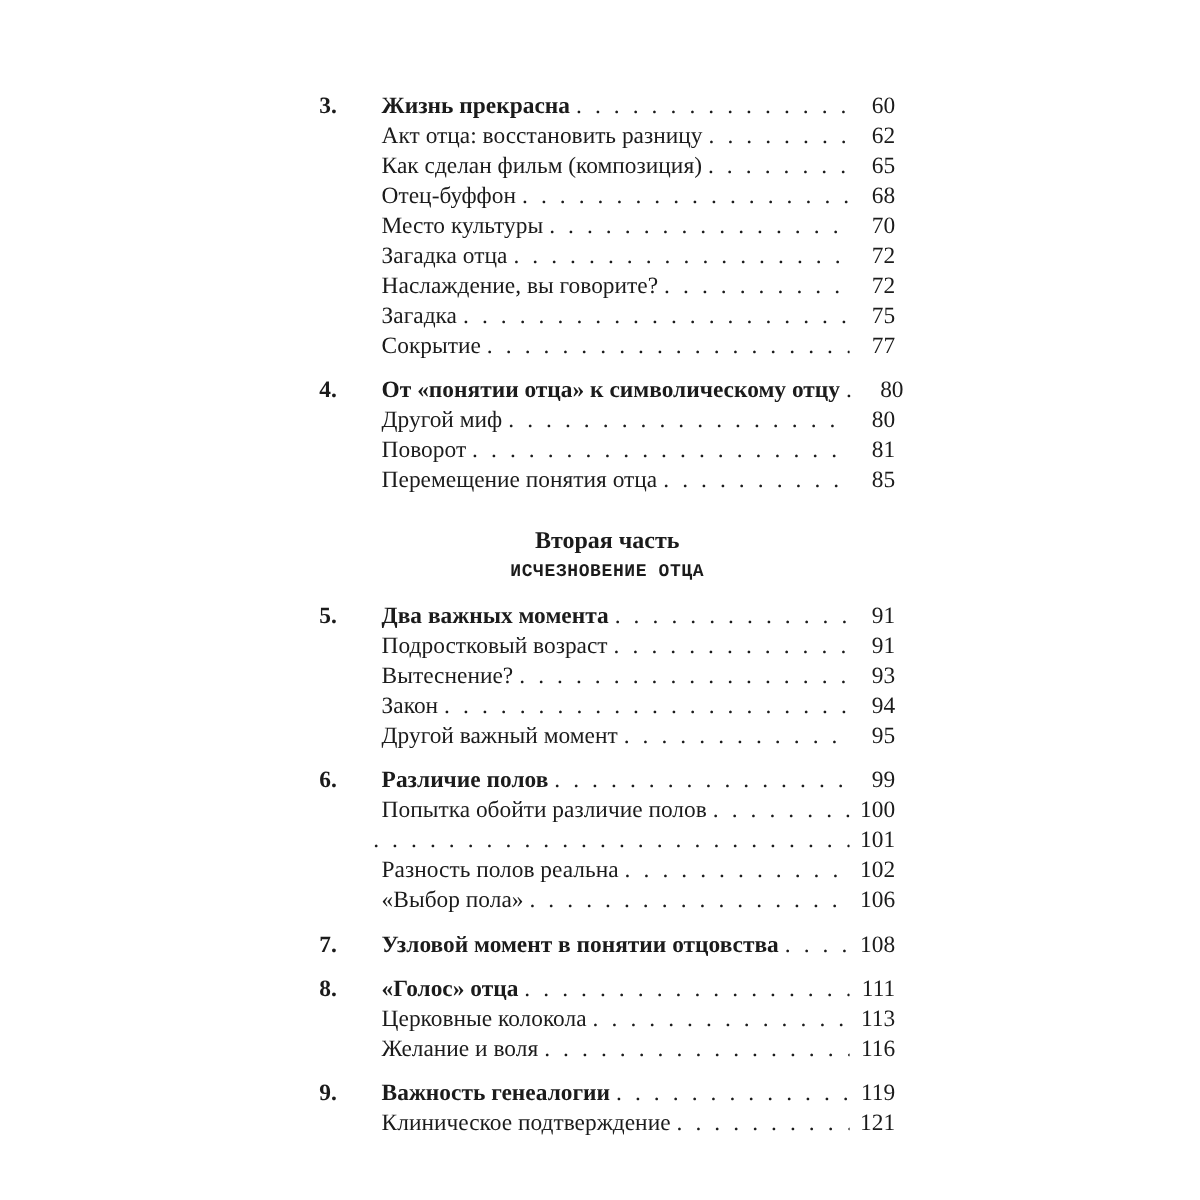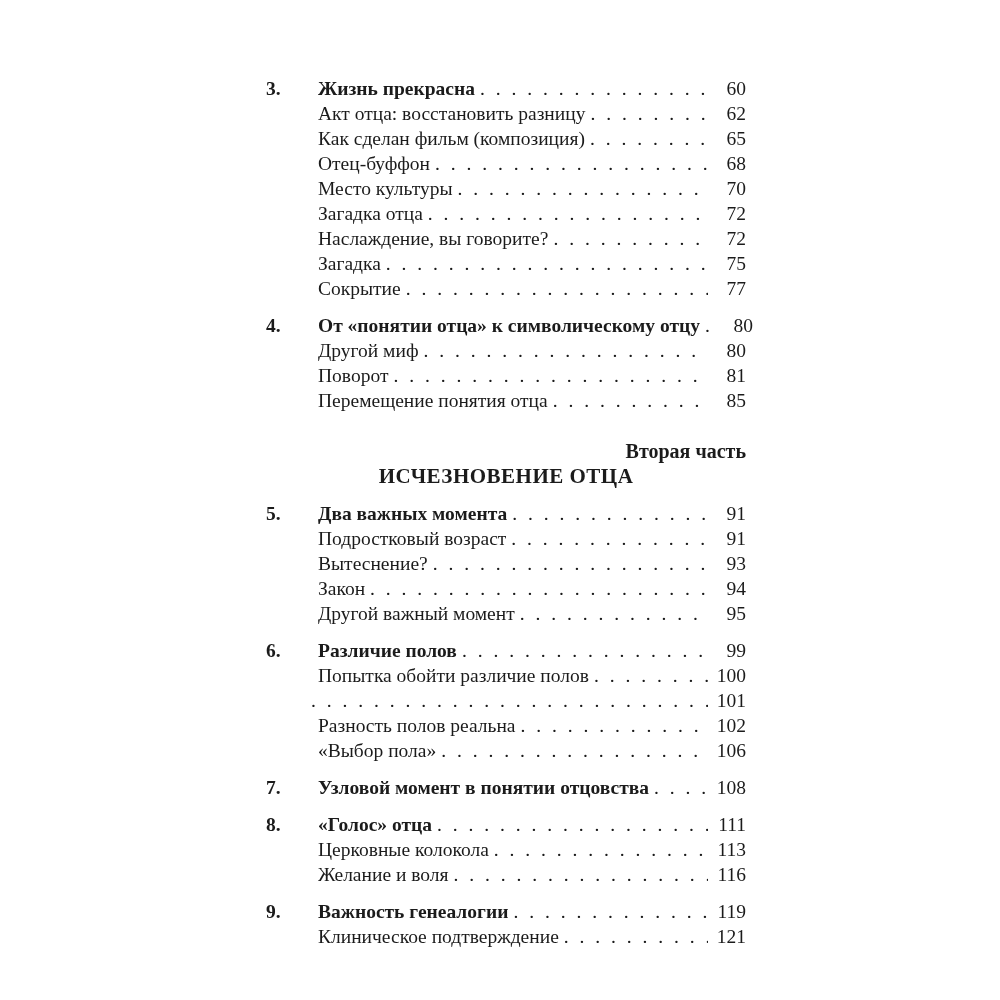--- a/index.html
+++ b/index.html
@@ -56,27 +56,27 @@
   }
   .part-heading {
     text-align: center;
     margin: 26px 0 12px 0;
     line-height: 25px;
   }
   .part-heading .line1 {
     font-weight: 700;
     font-size: 20px;
     display: block;
-    text-align: right;
   }
   .part-heading .line2 {
     font-weight: 700;
-    font-size: 21px;
+    font-size: 15px;
     display: block;
     letter-spacing: 0.5px;
+    font-family: Liberation Mono, monospace;
   }
 </style>
 </head>
 <body>
 
 <div class="page">
   <div class="toc">
 
     <div class="chapter">
       <div class="row head">

